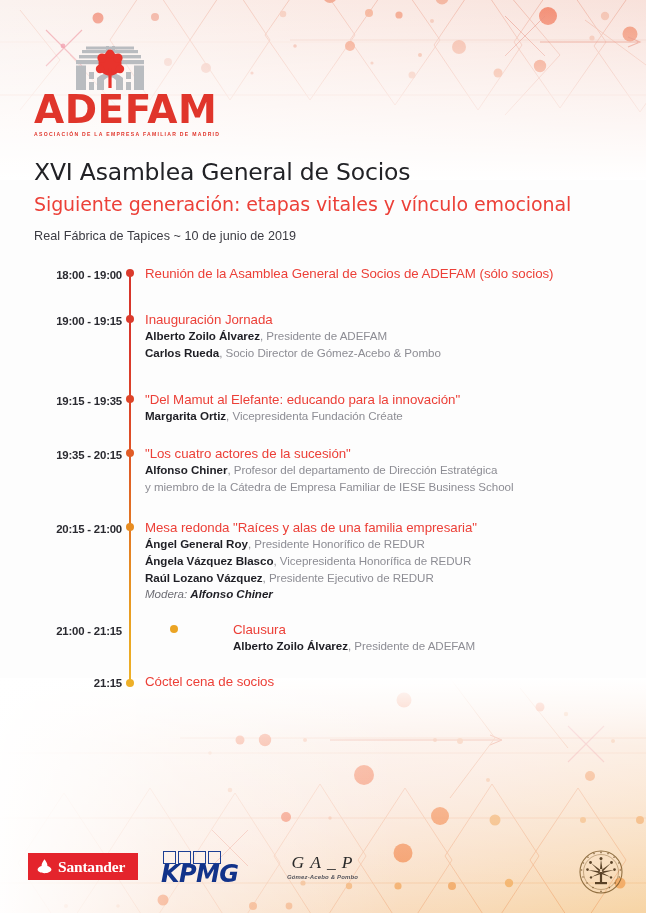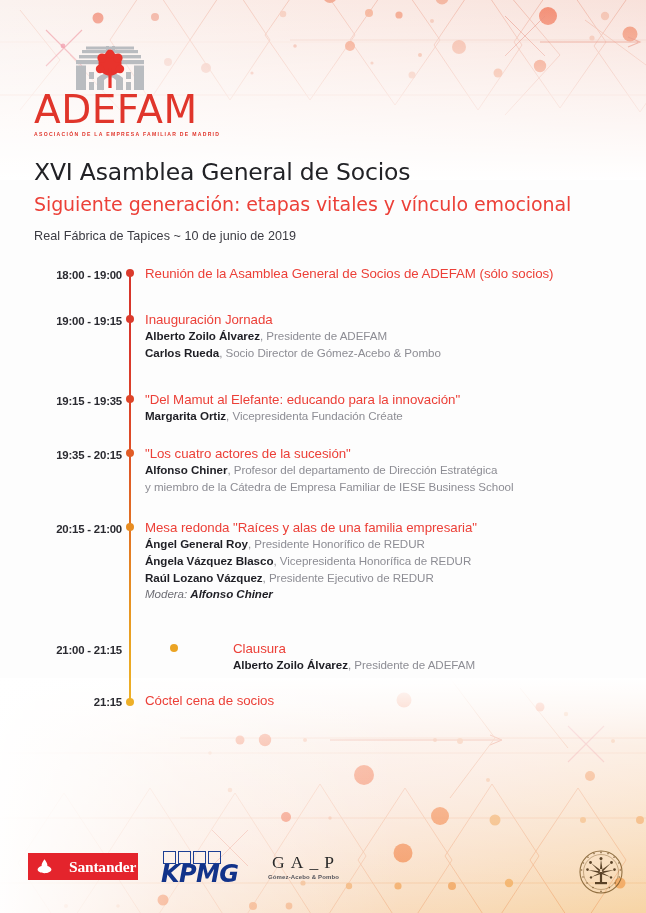--- a/index.html
+++ b/index.html
@@ -50,21 +50,21 @@
     margin-left: 0;
   }
   .logo-arch {
     position: relative;
     width: 96px;
     height: 44px;
     margin: 0 auto 1px 28px;
   }
   .logo-wordmark {
     font-family: "DejaVu Sans", sans-serif;
-    font-weight: normal;
+    font-weight: bold;
     font-size: 39px;
     letter-spacing: 0.5px;
     line-height: 0.95;
     color: #e0352b;
   }
   .logo-tagline {
     font-family: "Liberation Sans", sans-serif;
     font-size: 5.1px;
     font-weight: bold;
     letter-spacing: 1.28px;
@@ -211,21 +211,21 @@
 
   .sp-santander {
     position: absolute;
     left: 28px;
     top: 10px;
     width: 110px;
     height: 27px;
     background: #e4242c;
     display: flex;
     align-items: center;
-    gap: 16px;
+    gap: 5px;
     padding-left: 8px;
   }
   .sp-santander-text {
     font-family: "Liberation Serif", serif;
     color: #ffffff;
     font-size: 15.5px;
     font-weight: bold;
     letter-spacing: -0.2px;
   }
 
@@ -253,24 +253,25 @@
     font-weight: bold;
     font-size: 24px;
     color: #12338a;
     letter-spacing: -0.6px;
     line-height: 1;
     margin-top: -3px;
   }
 
   .sp-gap {
     position: absolute;
-    left: 251px;
+    left: 270px;
     top: 10px;
     text-align: center;
     width: 105px;
+    font-style: italic;
   }
   .sp-gap-mark {
     font-family: "Liberation Serif", serif;
     font-size: 17.5px;
     color: #2a2a2a;
     letter-spacing: 6px;
     line-height: 1.05;
     padding-left: 5px;
   }
   .sp-gap-sub {
@@ -529,21 +530,21 @@
               <span class="tl-dot" style="background: rgb(231, 140, 33);"></span>
             </div>
             <div class="tl-body">
               <div class="tl-heading">Mesa redonda "Raíces y alas de una familia empresaria"</div>
               <div class="tl-person"><span class="nm">Ángel General Roy</span><span>, Presidente Honorífico de REDUR</span></div>
               <div class="tl-person"><span class="nm">Ángela Vázquez Blasco</span><span>, Vicepresidenta Honorífica de REDUR</span></div>
               <div class="tl-person"><span class="nm">Raúl Lozano Vázquez</span><span>, Presidente Ejecutivo de REDUR</span></div>
               <div class="tl-moderator"><span>Modera: </span><span class="nm">Alfonso Chiner</span></div>
             </div>
           </div>
-          <div class="tl-row" style="margin-top: 41px; gap: 44px;">
+          <div class="tl-row" style="margin-top: 22px; gap: 44px;">
             <div class="tl-time">21:00 - 21:15</div>
             <div class="tl-dotcell">
               <span class="tl-dot" style="background: rgb(235, 164, 36);"></span>
             </div>
             <div class="tl-body">
               <div class="tl-heading">Clausura</div>
               <div class="tl-person"><span class="nm">Alberto Zoilo Álvarez</span><span>, Presidente de ADEFAM</span></div>
             </div>
           </div>
           <div class="tl-row" style="margin-top: 22px; align-items: center;">

